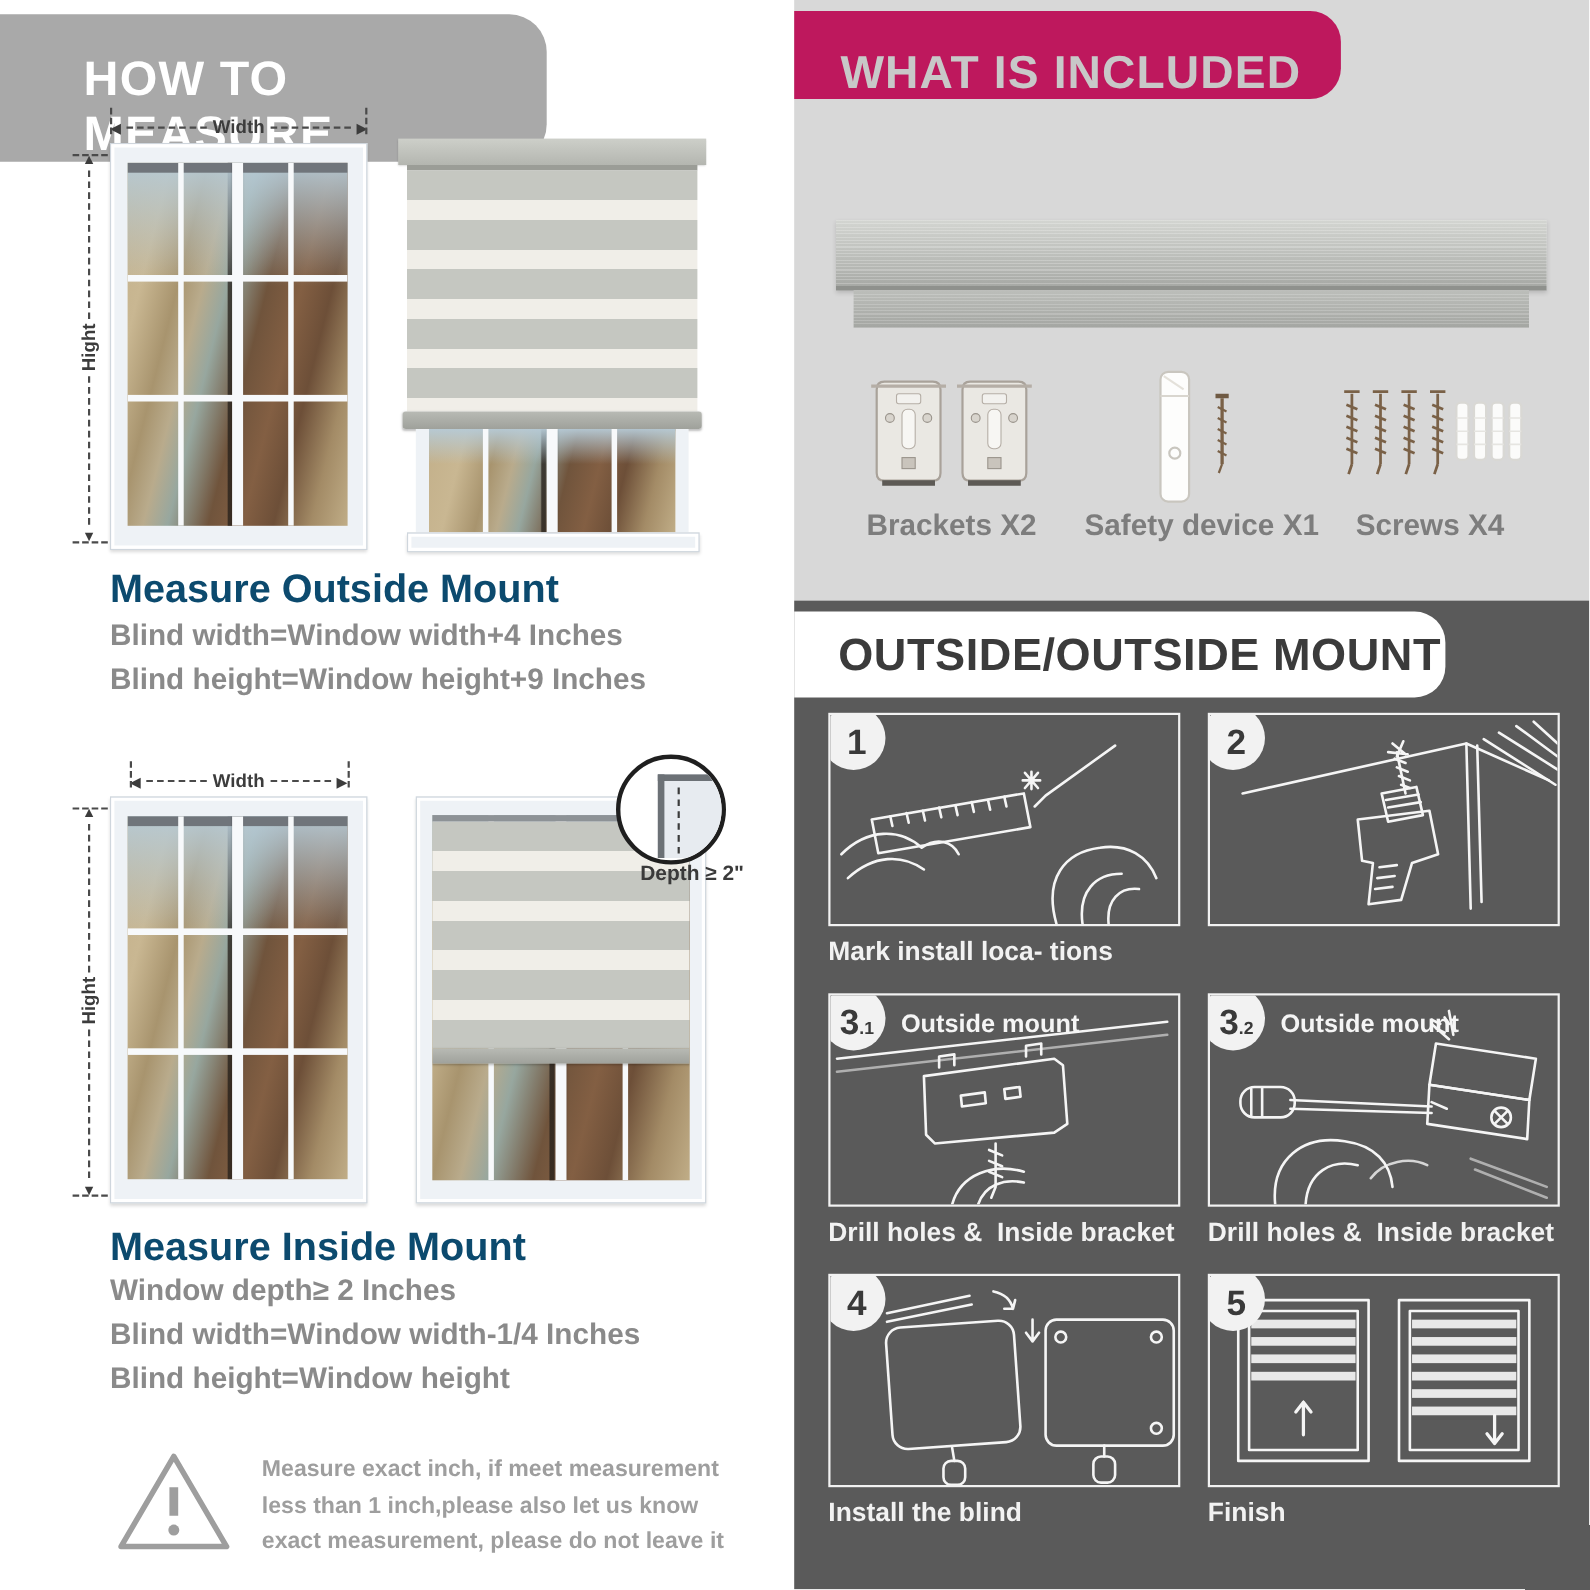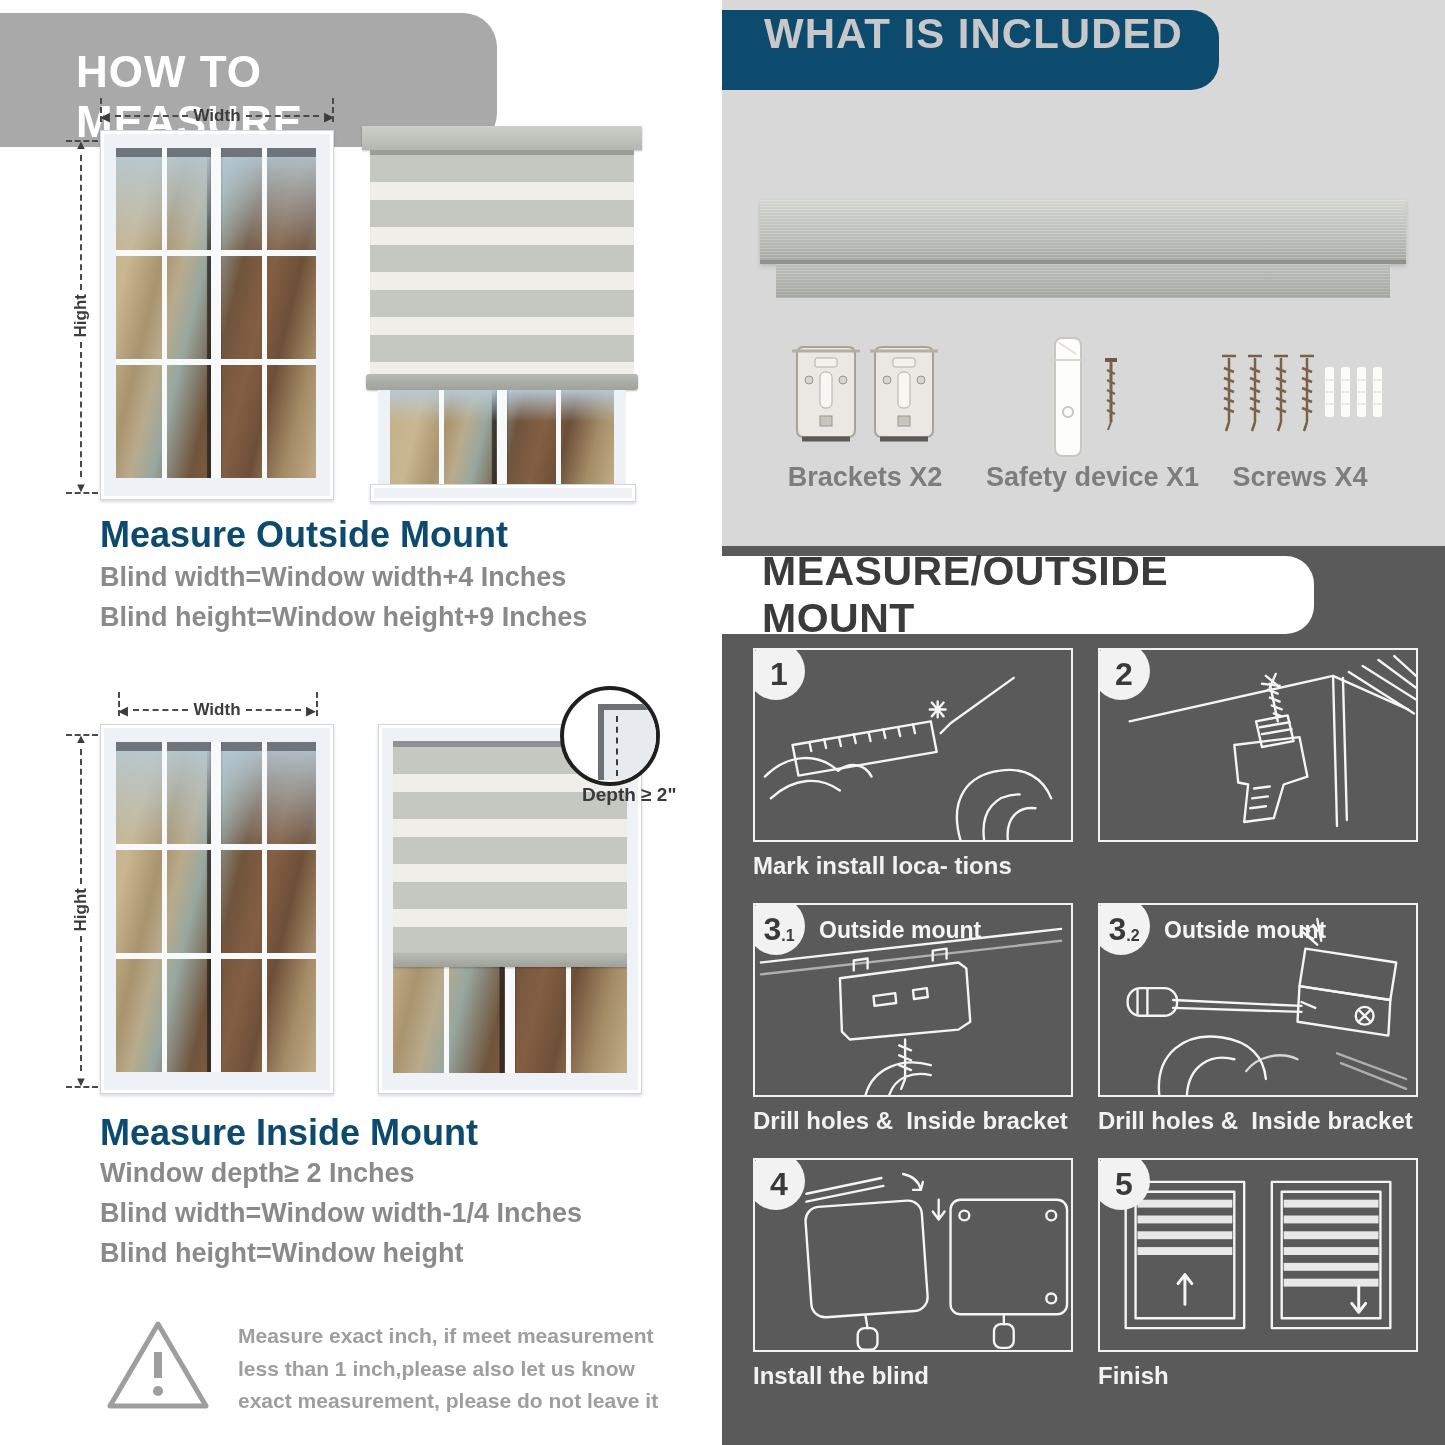--- a/index.html
+++ b/index.html
@@ -4,22 +4,22 @@
 <style>
   html,body{margin:0;padding:0;background:#ffffff;}
   #canvas{position:relative;width:1445px;height:1445px;background:#ffffff;overflow:hidden;
           font-family:"Liberation Sans","DejaVu Sans",sans-serif;}
   .abs{position:absolute;}
 
   
   .band-left{left:0;top:13px;width:497px;height:134px;background:#a9a9a9;
              border-radius:0 34px 34px 0;display:flex;align-items:flex-end;}
   .band-left span{color:#ffffff;font-weight:bold;font-size:44px;letter-spacing:1px;padding-left:76px;}
-  .band-included{left:722px;top:10px;width:497px;height:80px;background:#0c4a6e;
-             border-radius:0 28px 28px 0;display:flex;align-items:flex-start;}
+  .band-included{left:722px;top:10px;width:497px;height:80px;background:#be185d;
+             border-radius:0 28px 28px 0;display:flex;align-items:flex-end;}
   .band-included span{color:#c8c8c8;font-weight:bold;font-size:42px;letter-spacing:1px;padding-left:42px;}
   .band-mount{left:722px;top:556px;width:592px;height:78px;background:#ffffff;
              border-radius:0 28px 28px 0;display:flex;align-items:center;}
   .band-mount span{color:#3b3b3b;font-weight:bold;font-size:41px;letter-spacing:.5px;padding-left:40px;}
 
   
   .panel-light{left:722px;top:0;width:723px;height:546px;background:#d8d8d8;}
   .panel-dark{left:722px;top:546px;width:723px;height:899px;background:#5a5a5a;}
 
   
@@ -260,21 +260,21 @@
     <g stroke="#e6e5e1" stroke-width="1.5">
       <path d="M108 30 h11 M108 42 h11 M108 54 h11 M124 30 h11 M124 42 h11 M124 54 h11 M140 30 h11 M140 42 h11 M140 54 h11 M156 30 h11 M156 42 h11 M156 54 h11"></path>
     </g>
   </svg>
 
   <div class="abs item-label" style="left:770px;top:462px;width:190px;">Brackets X2</div>
   <div class="abs item-label" style="left:980px;top:462px;width:225px;">Safety device X1</div>
   <div class="abs item-label" style="left:1210px;top:462px;width:180px;">Screws X4</div>
 
   <div class="abs band-mount">
-    <span>MEASURE/OUTSIDE MOUNT</span>
+    <span>OUTSIDE/OUTSIDE MOUNT</span>
   </div>
 
   <div class="step" style="left:753px;top:648px;">
     <div class="panel">
       <svg class="lineart" width="316" height="190" viewBox="0 0 320 192">
         <g stroke="#f5f5f5" stroke-width="2.4" fill="none" stroke-linecap="round" stroke-linejoin="round">
           <path d="M38,96 L178,72 L184,103 L44,127 Z"></path>
           <path d="M55,93 l2,9 M70,90 l2,9 M85,88 l2,9 M100,85 l2,9 M115,83 l2,9 M130,80 l2,9 M145,78 l2,9 M160,75 l2,9"></path>
           <path d="M185,52 l0,16 M177,60 l16,0 M179,53 l12,14 M191,53 l-12,14"></path>
           <path d="M262,28 L198,74 L188,84"></path>

